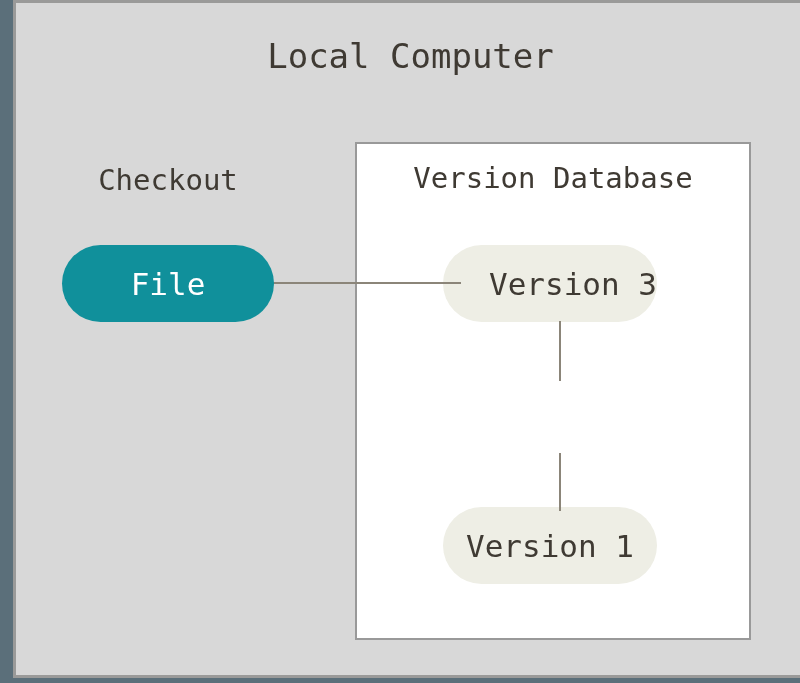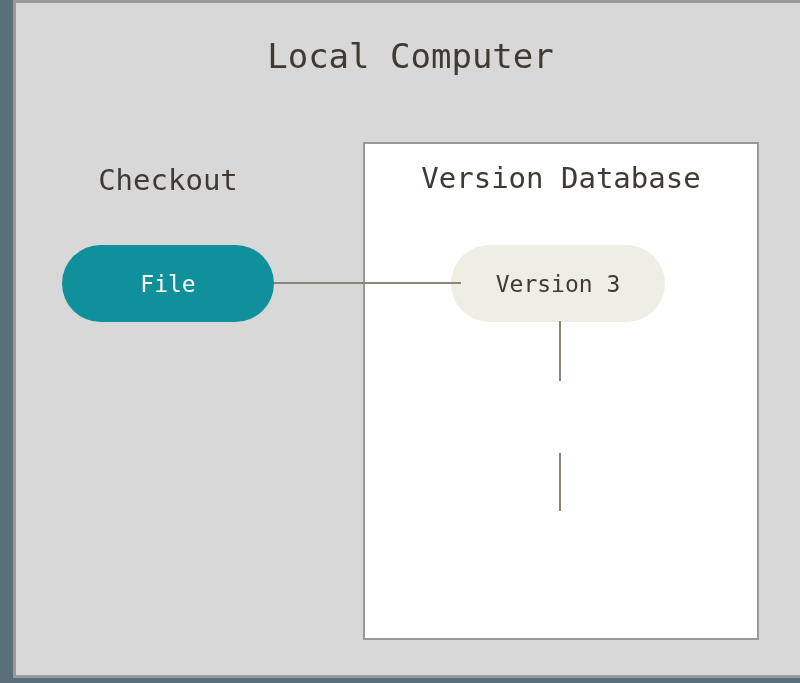--- a/index.html
+++ b/index.html
@@ -50,54 +50,54 @@
     left: 46px; top: 160px;
     width: 212px;
   }
   .pill {
     position: absolute;
     height: 77px;
     border-radius: 39px;
     display: flex;
     align-items: center;
     justify-content: center;
-    font-size: 23px;
+    font-size: 31px;
     z-index: 3;
     white-space: nowrap;
   }
   .file-pill {
     left: 46px; top: 242px;
     width: 212px;
     background: var(--file-node-fill);
     color: var(--file-node-text);
   }
   .version-panel {
     position: absolute;
-    left: 347px; top: 139px;
+    left: 339px; top: 139px;
     width: 396px; height: 498px;
     background: var(--panel-background);
     border: 2px solid var(--panel-border);
     z-index: 1;
   }
   .panel-title {
     position: absolute;
     left: 0; top: 17px;
     width: 100%;
     text-align: center;
     font-size: 29px;
     color: var(--text);
     white-space: nowrap;
   }
   .version-pill {
     left: 86px;
     width: 214px;
     background: var(--version-node-fill);
     color: var(--text);
   }
-  .version-pill-0 { top: 101px; }
+  .version-pill-0 { top: 101px; justify-content: flex-end; }
   .version-pill-1 { top: 233px; }
   .version-pill-2 { top: 363px; }
   .connector {
     position: absolute;
     background: var(--connector);
     z-index: 2;
   }
   .connector-h {
     left: 255px; top: 279px;
     width: 190px; height: 2px;
@@ -129,15 +129,18 @@
   <div class="connector connector-v2"></div>
 
   <div class="version-panel">
     <div class="panel-title">Version Database</div>
 
     <div class="pill version-pill version-pill-0">
       <span>Version 3</span>
     </div>
 
 
+    <div class="pill version-pill version-pill-2">
+      <span>Version 1</span>
+    </div>
   </div>
 
 </div>
 
 </body></html>

